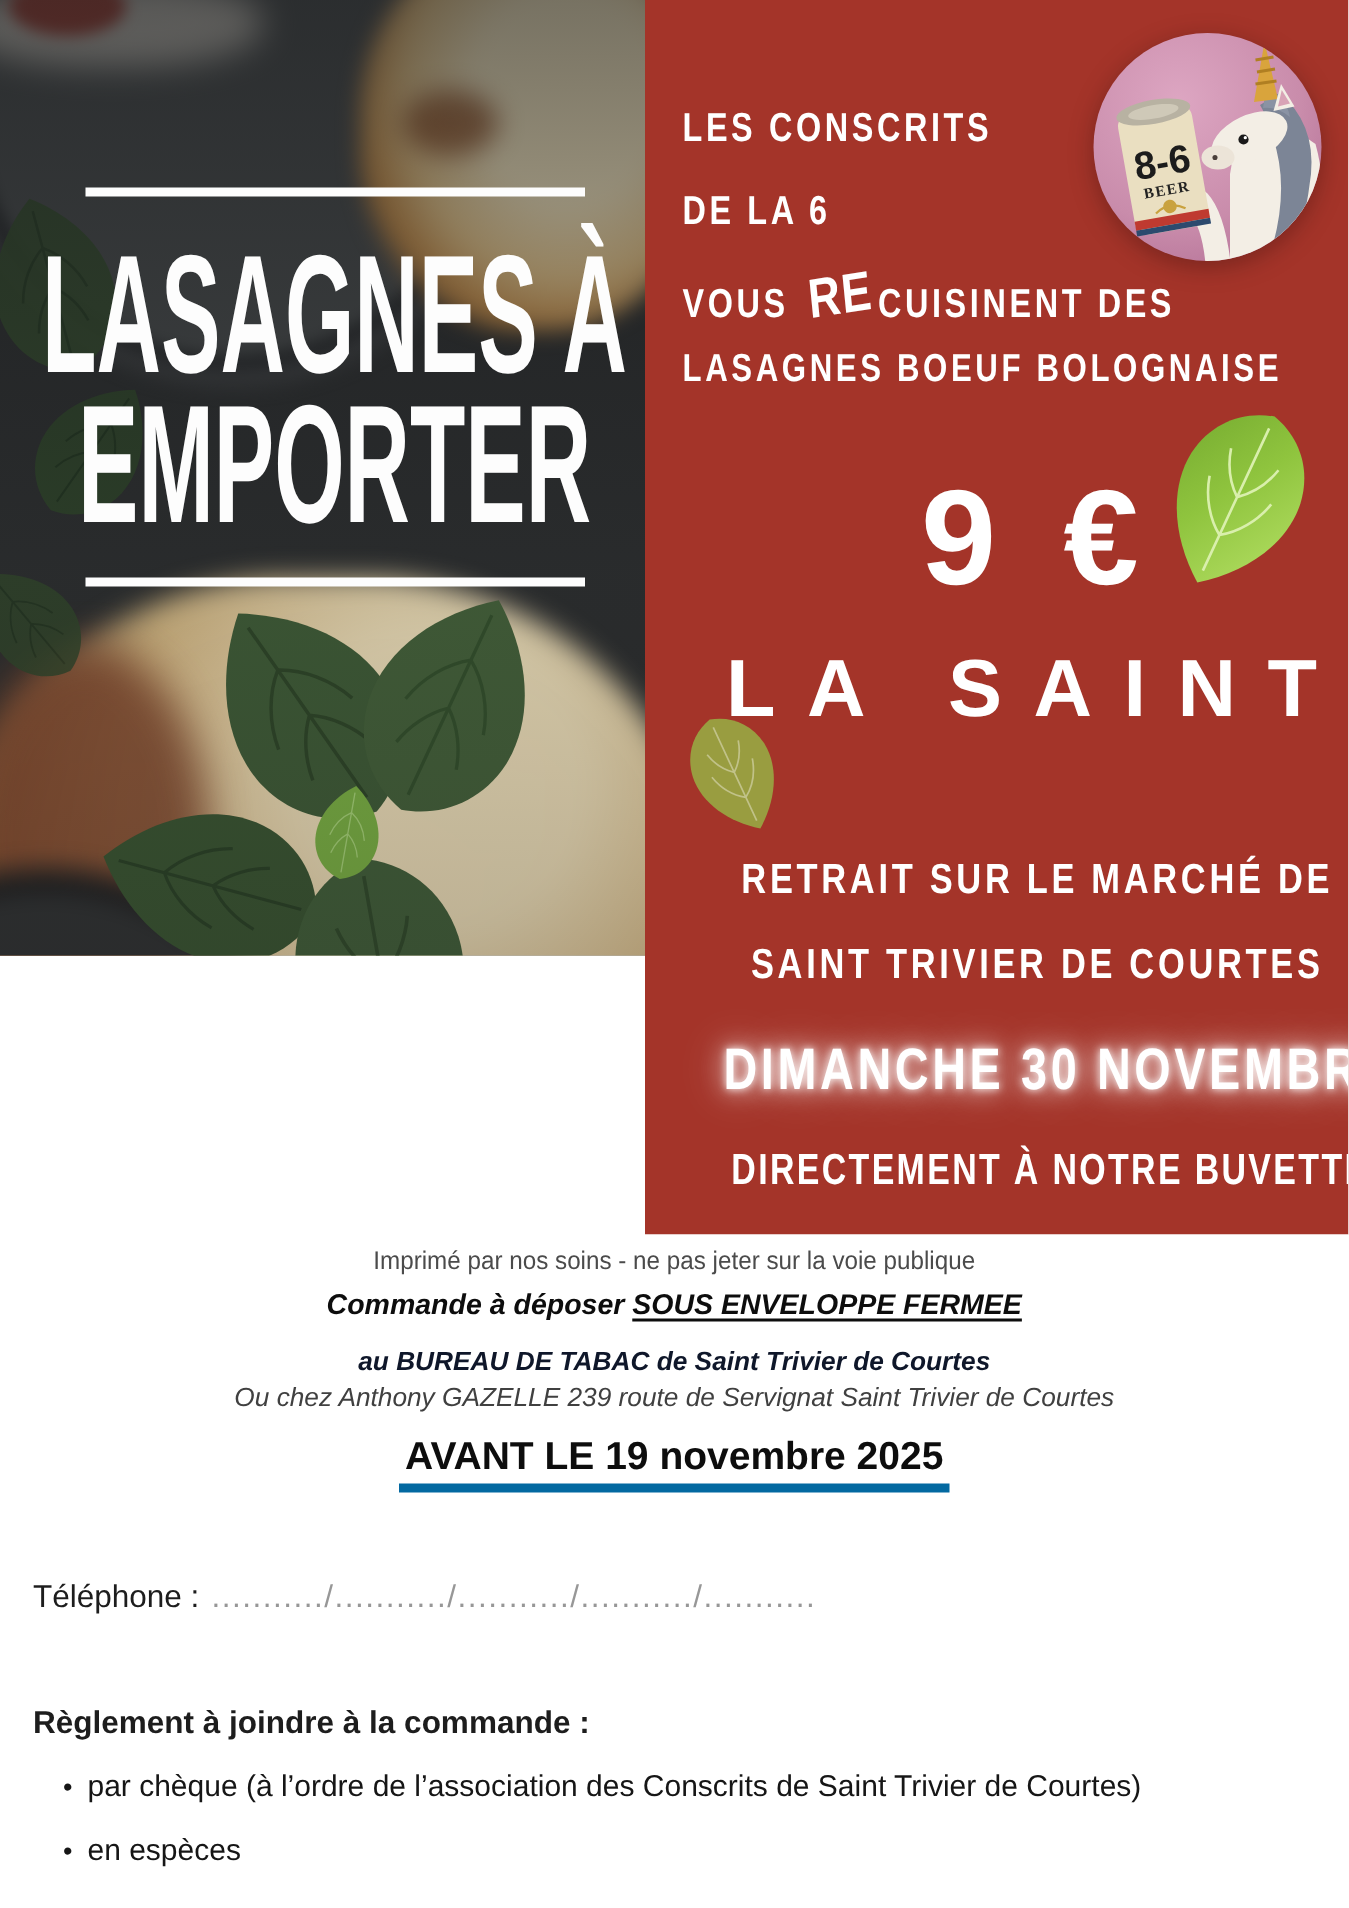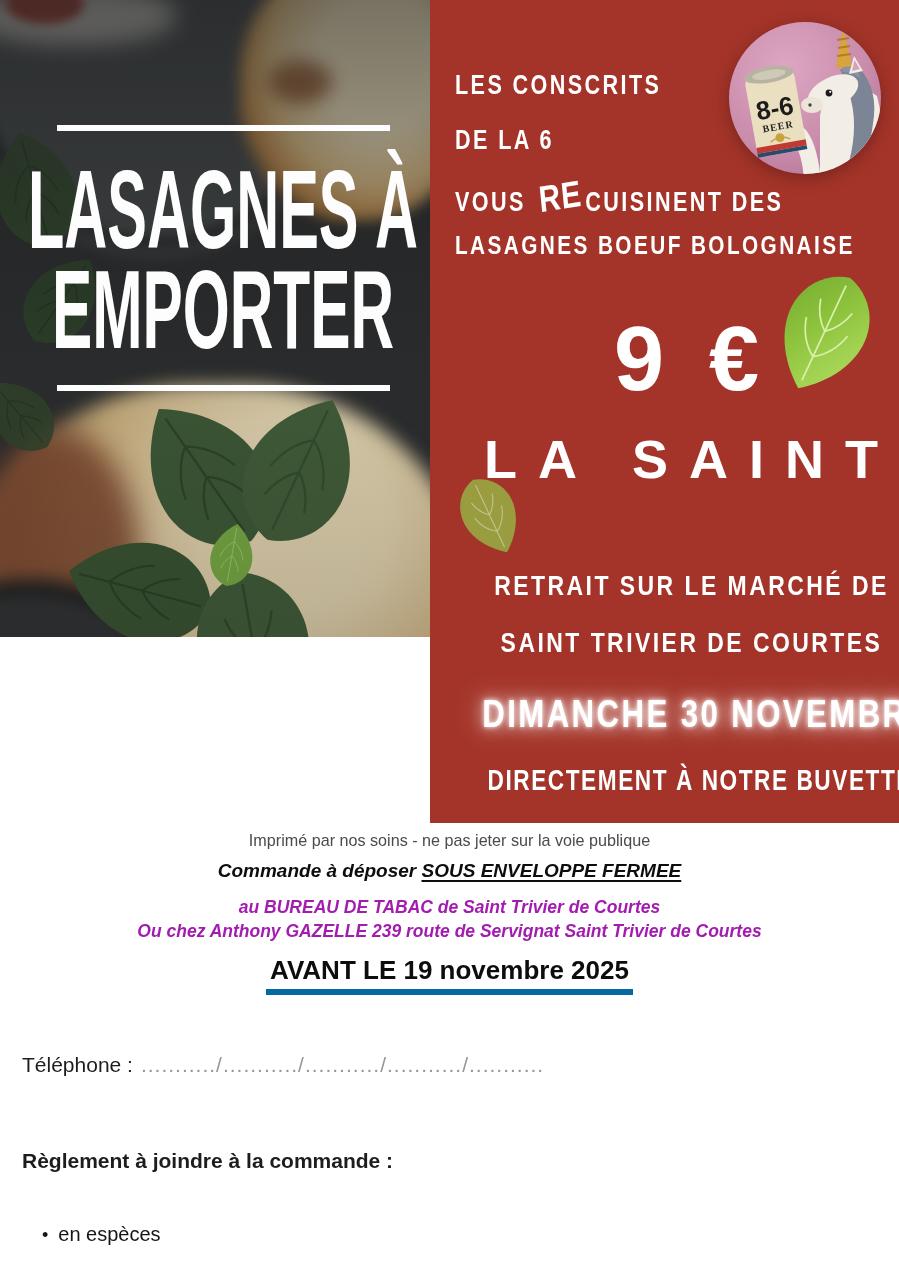--- a/index.html
+++ b/index.html
@@ -60,32 +60,32 @@
   .leaf-big{position:absolute;left:330px;top:272px;width:128px;height:122px}
   .leaf-small{position:absolute;left:18px;top:476px;width:84px;height:80px}
 
   
   .footer{position:absolute;left:0;top:823px;width:899px;height:449px;background:#ffffff}
   .ft{position:absolute;white-space:nowrap}
   .legal{left:0;top:8px;width:100%;text-align:center;font-size:17px;color:#4b4b4b;
     transform:scaleX(.95);transform-origin:50% 50%}
   .order{left:0;top:37px;width:100%;text-align:center;font-size:19px;font-weight:bold;font-style:italic;color:#0d0d0d}
   .order .emph{text-decoration:underline;text-decoration-thickness:2px;text-underline-offset:3px}
-  .addr1{left:0;top:74px;width:100%;text-align:center;font-size:17.5px;font-weight:bold;font-style:italic;color:#a21caf}
-  .addr2{left:0;top:98px;width:100%;text-align:center;font-size:17.5px;font-weight:bold;font-style:italic;color:#a21caf}
+  .addr1{left:0;top:74px;width:100%;text-align:center;font-size:17.5px;font-weight:bold;font-style:italic;color:#0f172a}
+  .addr2{left:0;top:98px;width:100%;text-align:center;font-size:17.5px;font-weight:normal;font-style:italic;color:#404040}
   .deadline-wrap{left:0;top:132px;width:100%;text-align:center}
   .deadline{display:inline-block;font-size:26px;font-weight:bold;color:#0d0d0d;
     border-bottom:6px solid #0369a1;padding:0 4px 3px}
   .fline{left:22px;font-size:21px;color:#1d1d1d;max-width:860px;overflow:hidden}
   .fline .lab{margin-right:8px}
   .dots{color:#979797;letter-spacing:1px}
   .f-name{top:188px}
   .f-phone{top:230px}
   .f-parts{top:272px}
-  .f-regl{top:326px;font-weight:bold}
+  .f-regl{top:314px;font-weight:bold}
   .opt{left:42px;font-size:20px;color:#161616}
   .opt .bullet{margin-right:10px;font-size:18px}
   .o1{top:357px}
   .o2{top:400px}
 </style>
 </head>
 <body>
 
 <div class="poster">
 
@@ -254,17 +254,18 @@
     <div class="ft deadline-wrap">
       <span class="deadline">AVANT LE 19 novembre 2025</span>
     </div>
 
 
     <div class="ft fline f-phone"><span class="lab">Téléphone :</span><span class="dots">.........../.........../.........../.........../...........</span></div>
 
 
     <div class="ft fline f-regl">Règlement à joindre à la commande :</div>
 
+    <div class="ft opt o1"><span class="bullet">•</span><span>par chèque (à l’ordre de l’association des Conscrits de Saint Trivier de Courtes)</span></div>
 
     <div class="ft opt o2"><span class="bullet">•</span><span>en espèces</span></div>
   </div>
 
 </div>
 
 </body></html>

